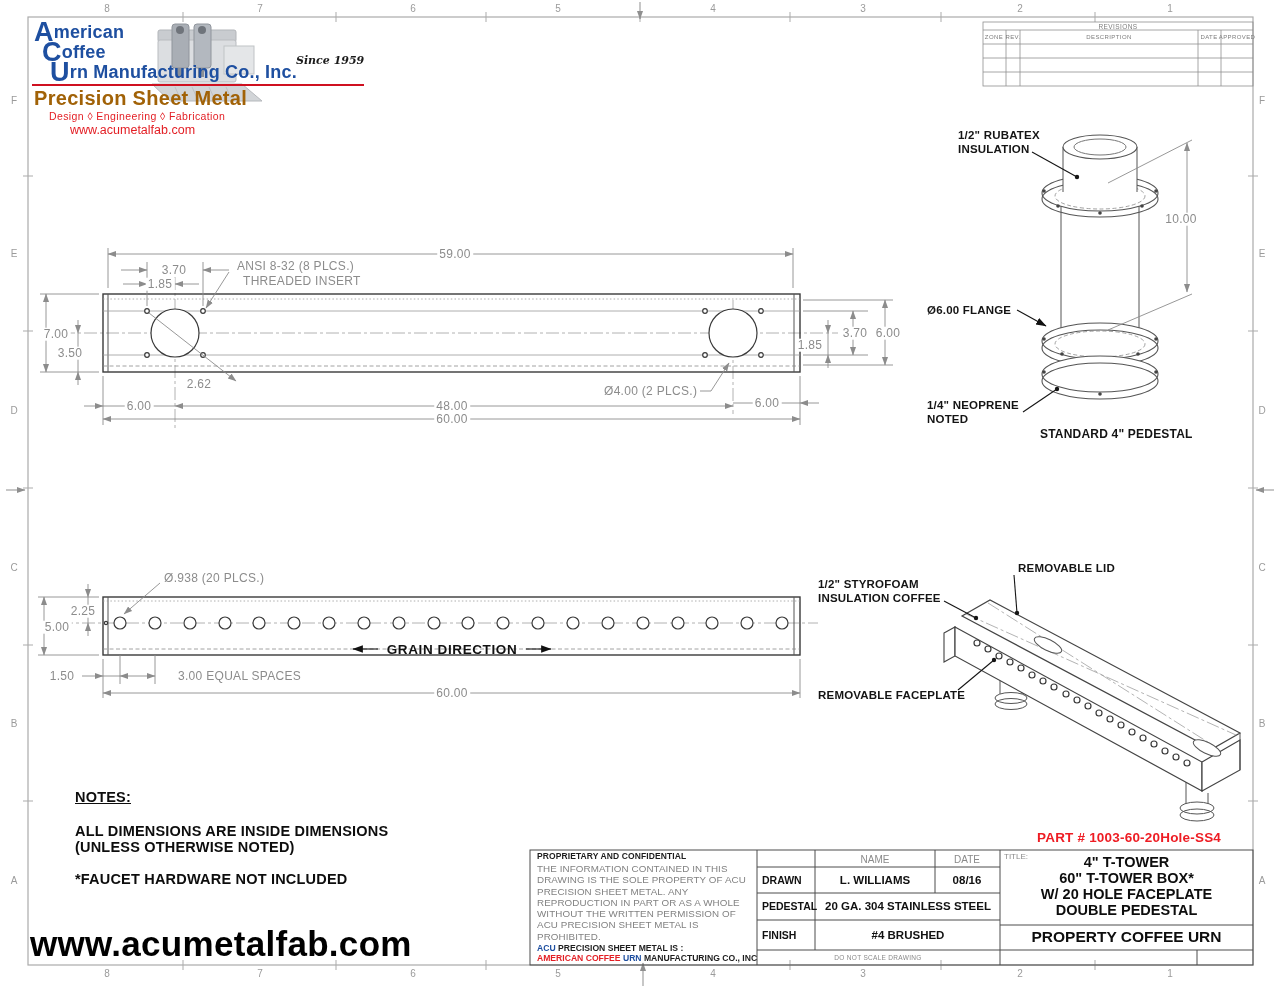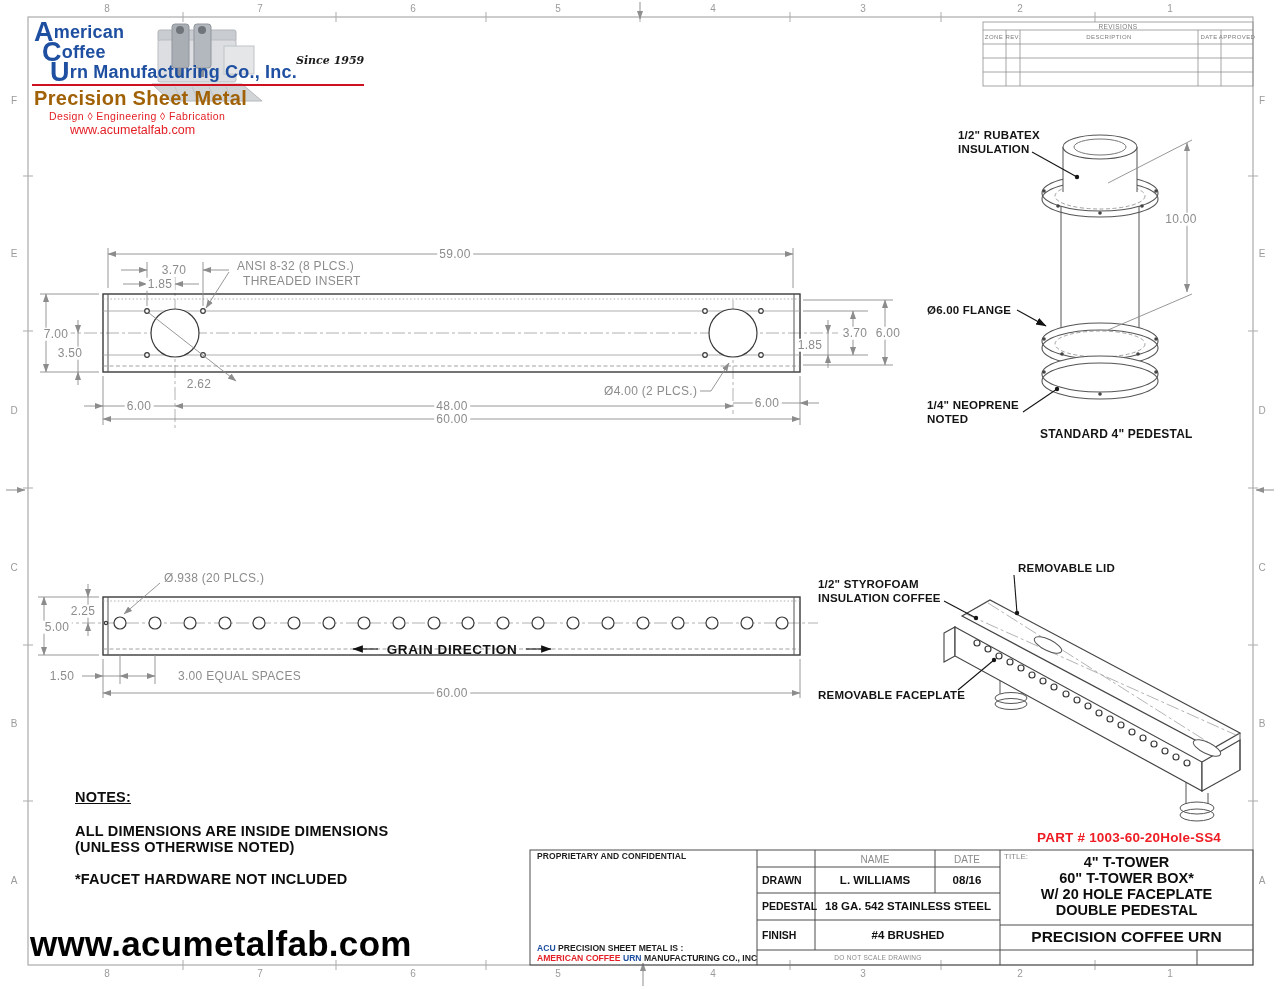--- a/index.html
+++ b/index.html
@@ -435,34 +435,35 @@
   <span class="ann" style="left:818px;top:695px">REMOVABLE FACEPLATE</span>
 
   <div class="note" style="left:75px;top:789px"><u>NOTES:</u></div>
   <div class="note" style="left:75px;top:823px">ALL DIMENSIONS ARE INSIDE DIMENSIONS</div>
   <div class="note" style="left:75px;top:839px">(UNLESS OTHERWISE NOTED)</div>
   <div class="note" style="left:75px;top:871px">*FAUCET HARDWARE NOT INCLUDED</div>
   <div class="bigweb">www.acumetalfab.com</div>
 
   <div class="part">PART # 1003-60-20Hole-SS4</div>
   <div class="prop-head">PROPRIETARY AND CONFIDENTIAL</div>
+  <div class="prop-body">THE INFORMATION CONTAINED IN THIS DRAWING IS THE SOLE PROPERTY OF ACU PRECISION SHEET METAL.  ANY REPRODUCTION IN PART OR AS A WHOLE WITHOUT THE WRITTEN PERMISSION OF ACU PRECISION SHEET METAL IS PROHIBITED.</div>
   <div class="prop-foot" style="left:537px;top:943px"><span class="blue">ACU</span><span> PRECISION SHEET METAL IS :</span></div>
   <div class="prop-foot" style="left:537px;top:953px"><span class="red">AMERICAN COFFEE </span><span class="blue">URN</span><span> MANUFACTURING CO., INC</span></div>
   <span class="tb-head" style="left:875px;top:859px">NAME</span>
   <span class="tb-head" style="left:967px;top:859px">DATE</span>
   <span class="tb-label" style="left:762px;top:880px">DRAWN</span>
   <span class="tb-val" style="left:875px;top:880px">L. WILLIAMS</span>
   <span class="tb-val" style="left:967px;top:880px">08/16</span>
   <span class="tb-label" style="left:762px;top:906px">PEDESTAL</span>
-  <span class="tb-val" style="left:908px;top:906px">18 GA. 542 STAINLESS STEEL</span>
+  <span class="tb-val" style="left:908px;top:906px">20 GA. 304 STAINLESS STEEL</span>
   <span class="tb-label" style="left:762px;top:935px">FINISH</span>
   <span class="tb-val" style="left:908px;top:935px">#4 BRUSHED</span>
   <span class="dns" style="left:878px;top:957px">DO NOT SCALE DRAWING</span>
   <span class="ttl-label">TITLE:</span>
   <div class="ttl">
     <div>4" T-TOWER</div>
     <div>60" T-TOWER BOX*</div>
     <div>W/ 20 HOLE FACEPLATE</div>
     <div>DOUBLE PEDESTAL</div>
   </div>
-  <div class="comp">PRECISION COFFEE URN</div>
+  <div class="comp">PROPERTY COFFEE URN</div>
 
 </div>
 
 </body></html>

